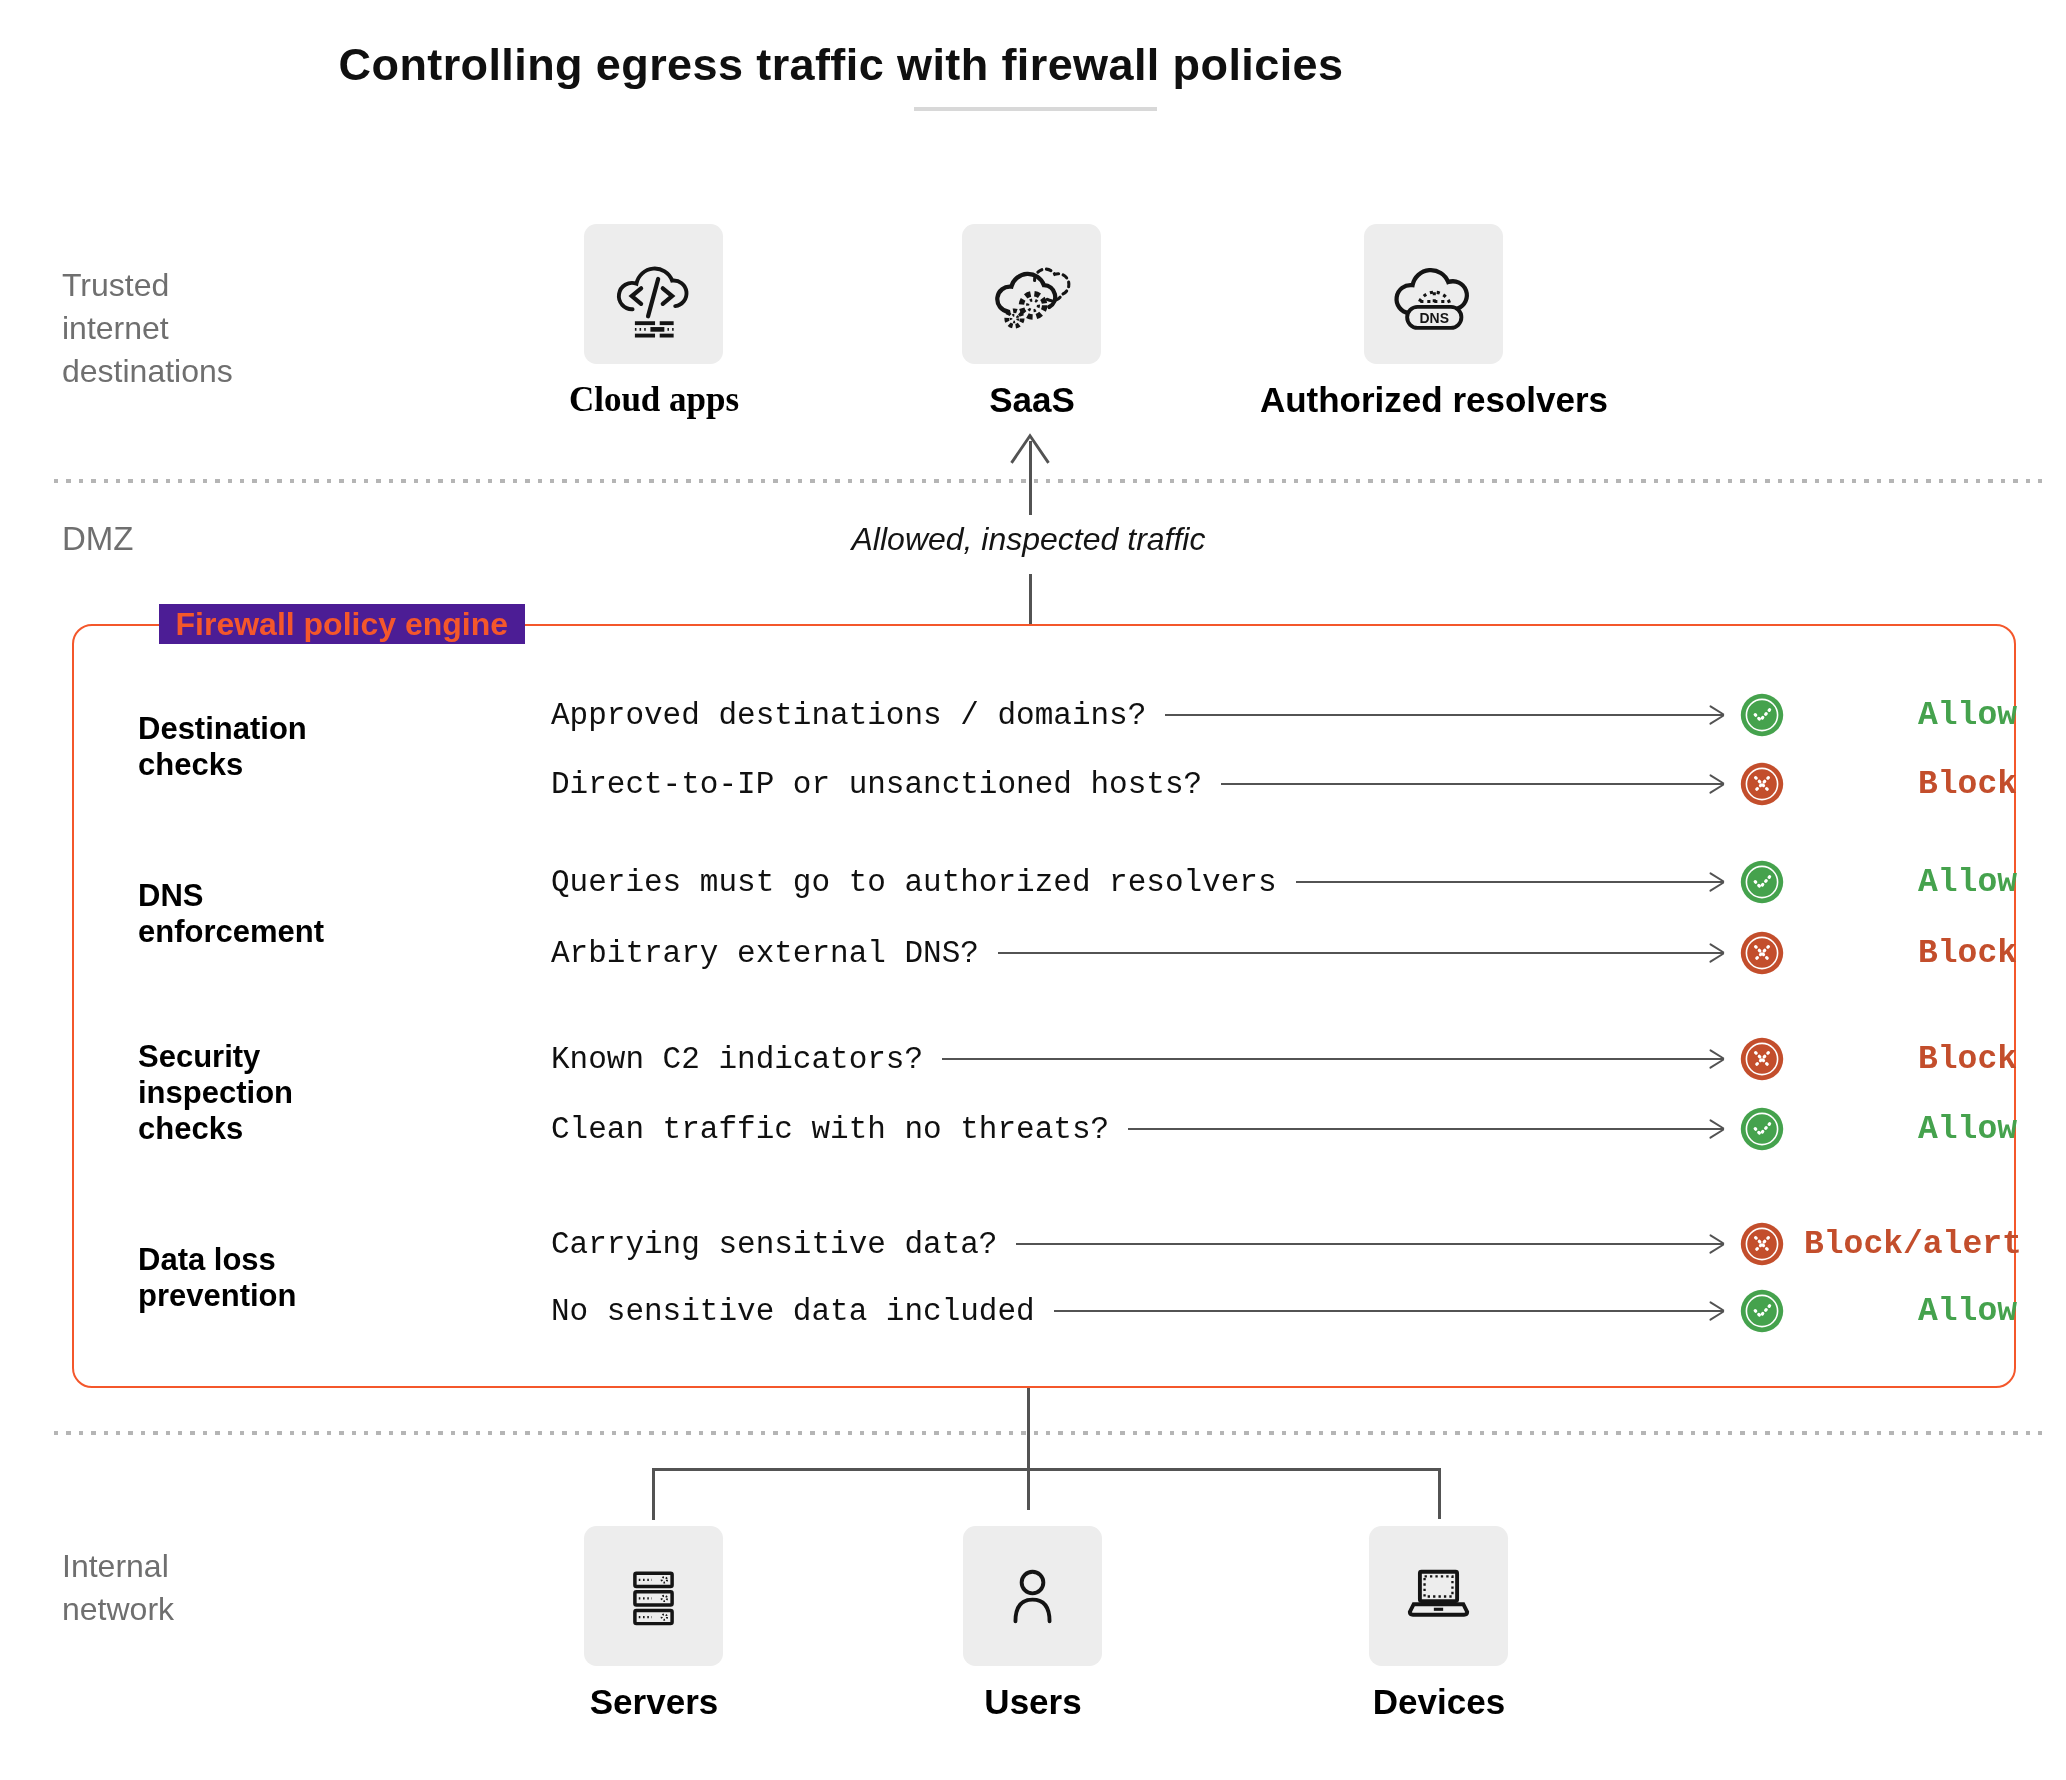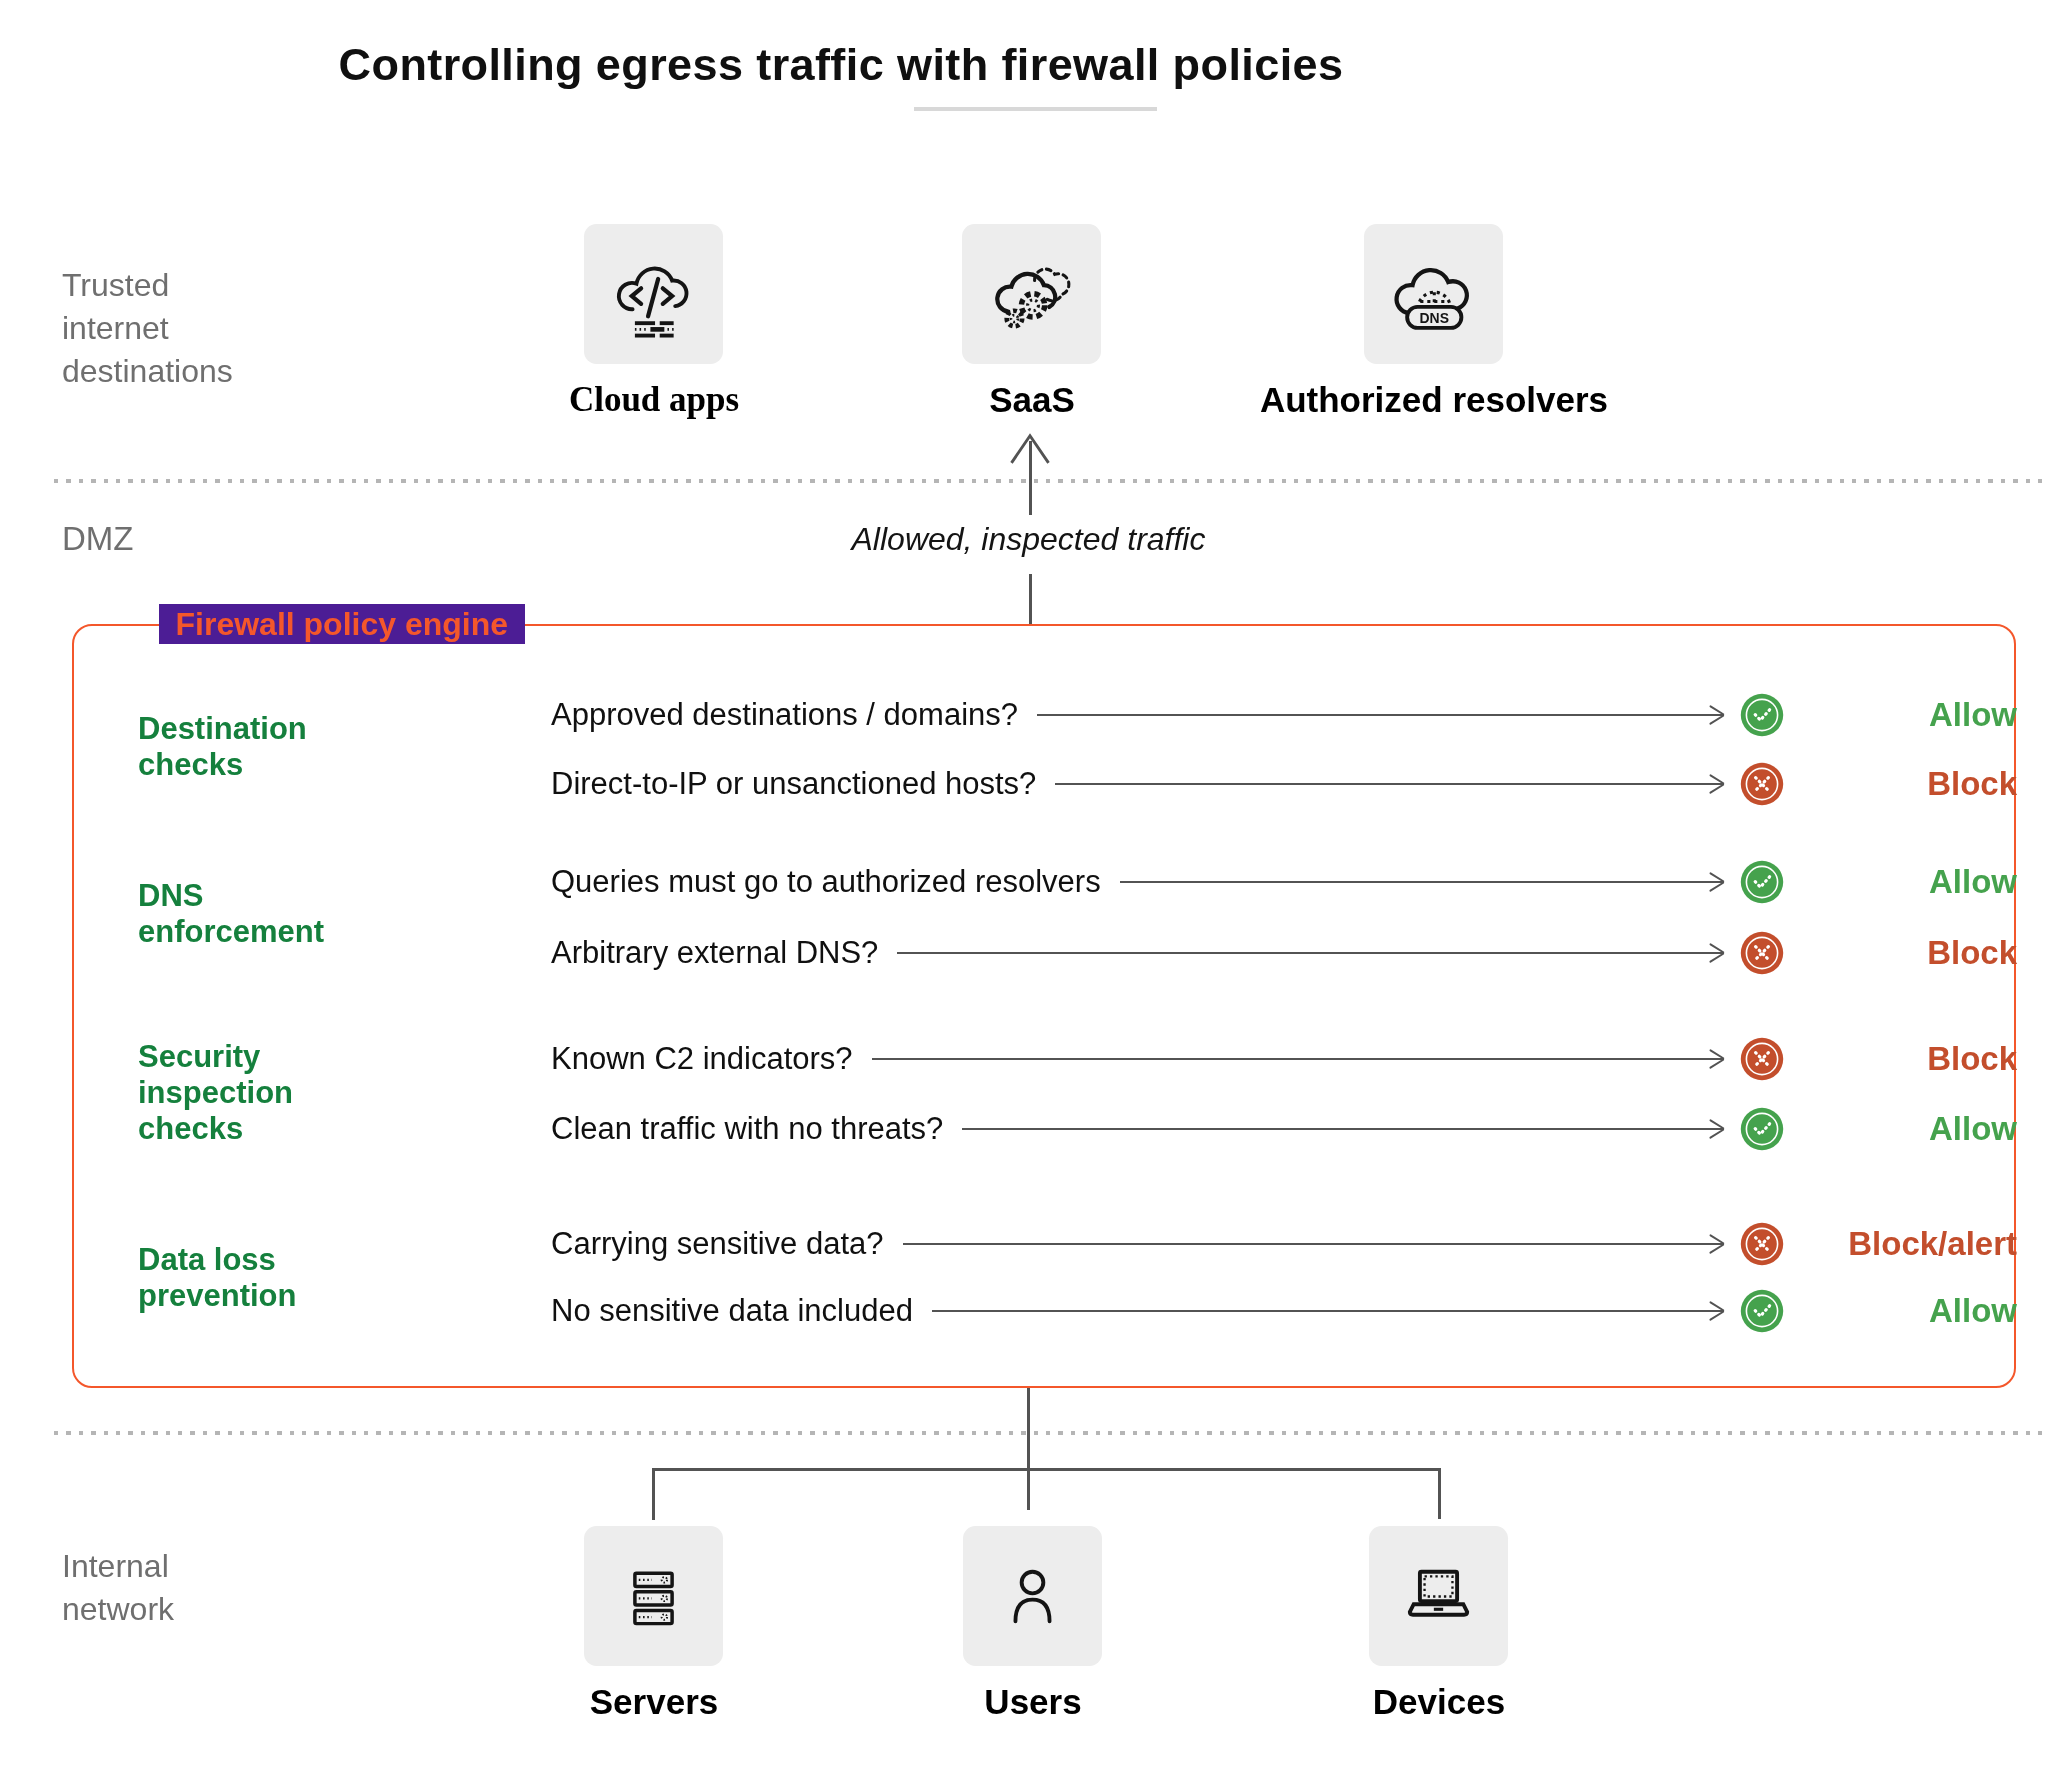--- a/index.html
+++ b/index.html
@@ -62,27 +62,27 @@
   
   .engine-box{
     left:72px;top:624px;width:1944px;height:764px;box-sizing:border-box;
     border:2.9px solid var(--accent-orange);border-radius:20px;
   }
   .engine-label{
     left:159px;top:604px;padding:0 16.5px;background:#4c1d95;line-height:40px;
     font-size:32px;font-weight:bold;color:var(--accent-orange);white-space:nowrap;
   }
   .group-label{
-    left:138px;width:231px;font-size:31px;font-weight:bold;line-height:36px;color:#15803d;
+    left:138px;width:231px;font-size:31px;font-weight:bold;line-height:36px;color:#000000;
   }
   .g1{top:711px;} .g2{top:878px;} .g3{top:1039px;} .g4{top:1242px;}
 
   
   .policy-row{
-    left:551px;width:1466px;height:68px;display:flex;align-items:center;
+    left:551px;width:1466px;height:68px;display:flex;align-items:center;font-family:Liberation Mono, monospace;
   }
   .row-question{font-size:31px;color:var(--ink);white-space:nowrap;}
   .arrow-line{
     flex:1;height:2.1px;background:var(--line-gray);margin:0 15.7px 0 19px;position:relative;
   }
   .arrow-line::before,.arrow-line::after{
     content:"";position:absolute;right:0;top:0;width:17.4px;height:2.1px;border-radius:1.2px;
     background:var(--line-gray);transform-origin:100% 50%;
   }
   .arrow-line::before{transform:rotate(32deg);}

